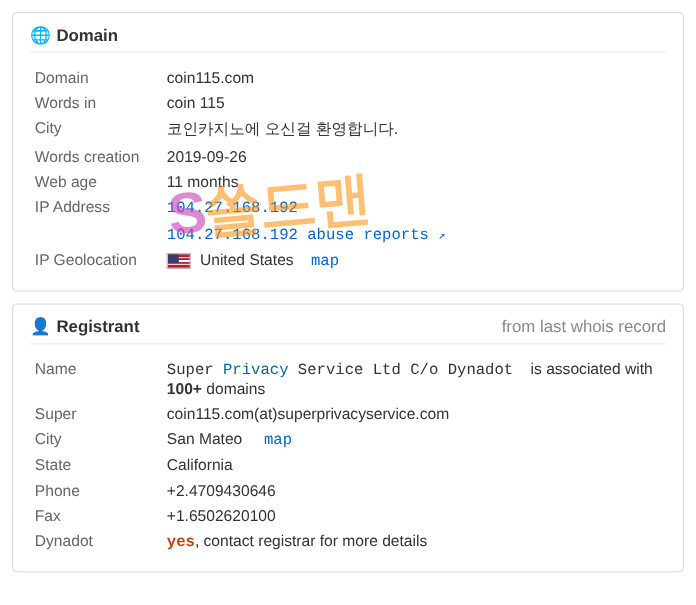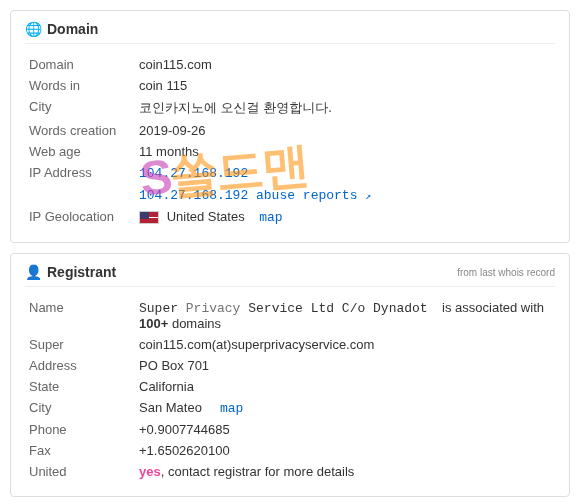--- a/index.html
+++ b/index.html
@@ -22,21 +22,21 @@
       align-items: center;
       font-size: 14px;
       font-weight: bold;
       color: #333;
       margin-bottom: 10px;
       padding-bottom: 6px;
       border-bottom: 1px solid #eee;
     }
     .section-header-right {
       margin-left: auto;
-      font-size: 10px;
+      font-size: 14px;
       color: #888;
       font-weight: normal;
     }
     .globe-icon {
       display: inline-block;
       width: 16px;
       height: 16px;
       margin-right: 6px;
       color: #555;
     }
@@ -95,22 +95,23 @@
       width: 9px;
       height: 7px;
       background: #3C3B6E;
     }
     .external-link-icon {
       display: inline-block;
       font-size: 10px;
       color: #0066cc;
     }
     .highlight-red {
-      color: #ec4899;
+      color: #c2410c;
       font-weight: bold;
+      font-family: Liberation Mono, monospace;
     }
     .watermark-overlay {
       position: absolute;
       top: 130px;
       left: 140px;
       font-size: 48px;
       font-weight: bold;
       color: rgba(255,140,0,0.55);
       pointer-events: none;
       z-index: 100;
@@ -190,55 +191,51 @@
     <div class="section-header">
       <span class="person-icon">👤</span>
       <span>Registrant</span>
       <span class="section-header-right">from last whois record</span>
     </div>
     <table class="info-table">
       <tbody>
         <tr>
           <td>Name</td>
           <td>
-            <a class="link" href="#"><span style="color:#333">Super </span><span style="color:#737373">Privacy</span><span style="color:#333"> Service Ltd C/o Dynadot</span></a>
+            <a class="link" href="#"><span style="color:#333">Super </span><span style="color:#0369a1">Privacy</span><span style="color:#333"> Service Ltd C/o Dynadot</span></a>
             &nbsp;&nbsp;
             <span>is associated with <strong>100+</strong> domains</span>
           </td>
         </tr>
         <tr>
           <td>Super</td>
           <td>coin115.com(at)superprivacyservice.com</td>
-        </tr>
-        <tr>
-          <td>Address</td>
-          <td>PO Box 701</td>
-        </tr>
-        <tr>
-          <td>State</td>
-          <td>California</td>
         </tr>
         <tr>
           <td>City</td>
           <td>
             <span>San Mateo</span>
             &nbsp;&nbsp;&nbsp;
             <a class="link" href="#">map</a>
           </td>
         </tr>
         <tr>
+          <td>State</td>
+          <td>California</td>
+        </tr>
+        <tr>
           <td>Phone</td>
-          <td>+0.9007744685</td>
+          <td>+2.4709430646</td>
         </tr>
         <tr>
           <td>Fax</td>
           <td>+1.6502620100</td>
         </tr>
         <tr>
-          <td>United</td>
+          <td>Dynadot</td>
           <td>
             <span class="highlight-red">yes</span><span>, contact registrar for more details</span>
           </td>
         </tr>
       </tbody>
     </table>
   </div>
 
 </div>
 

